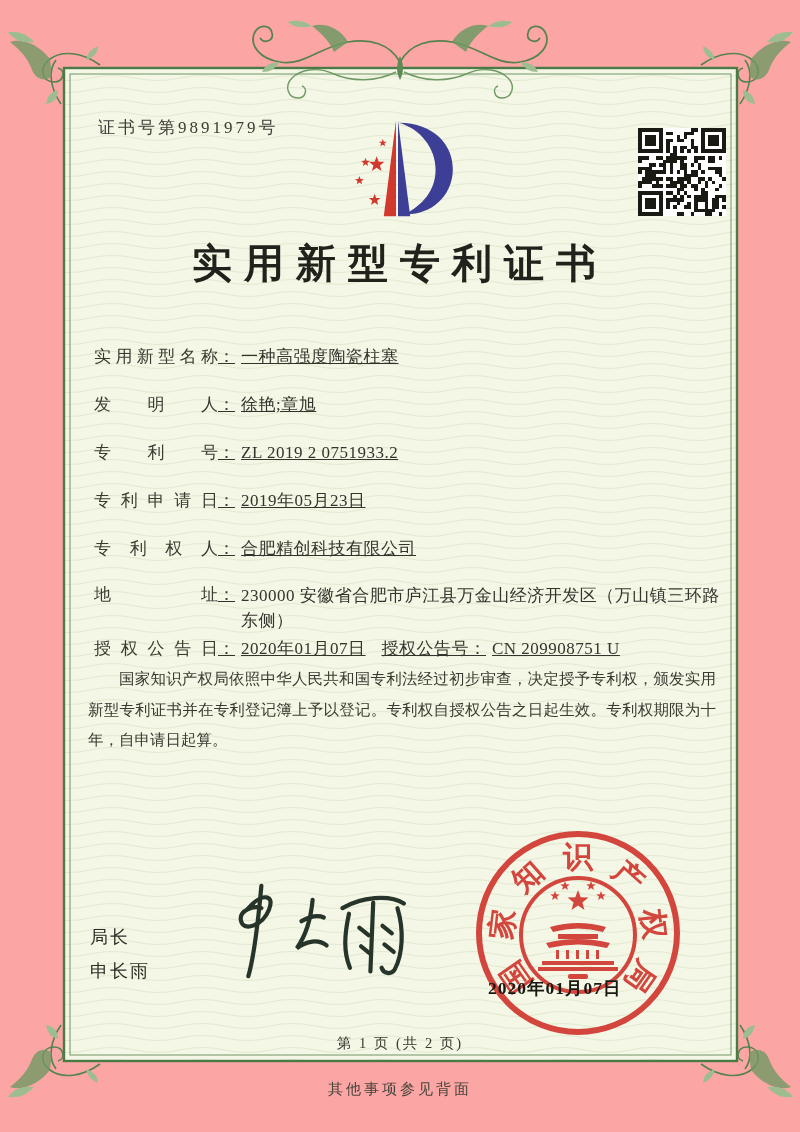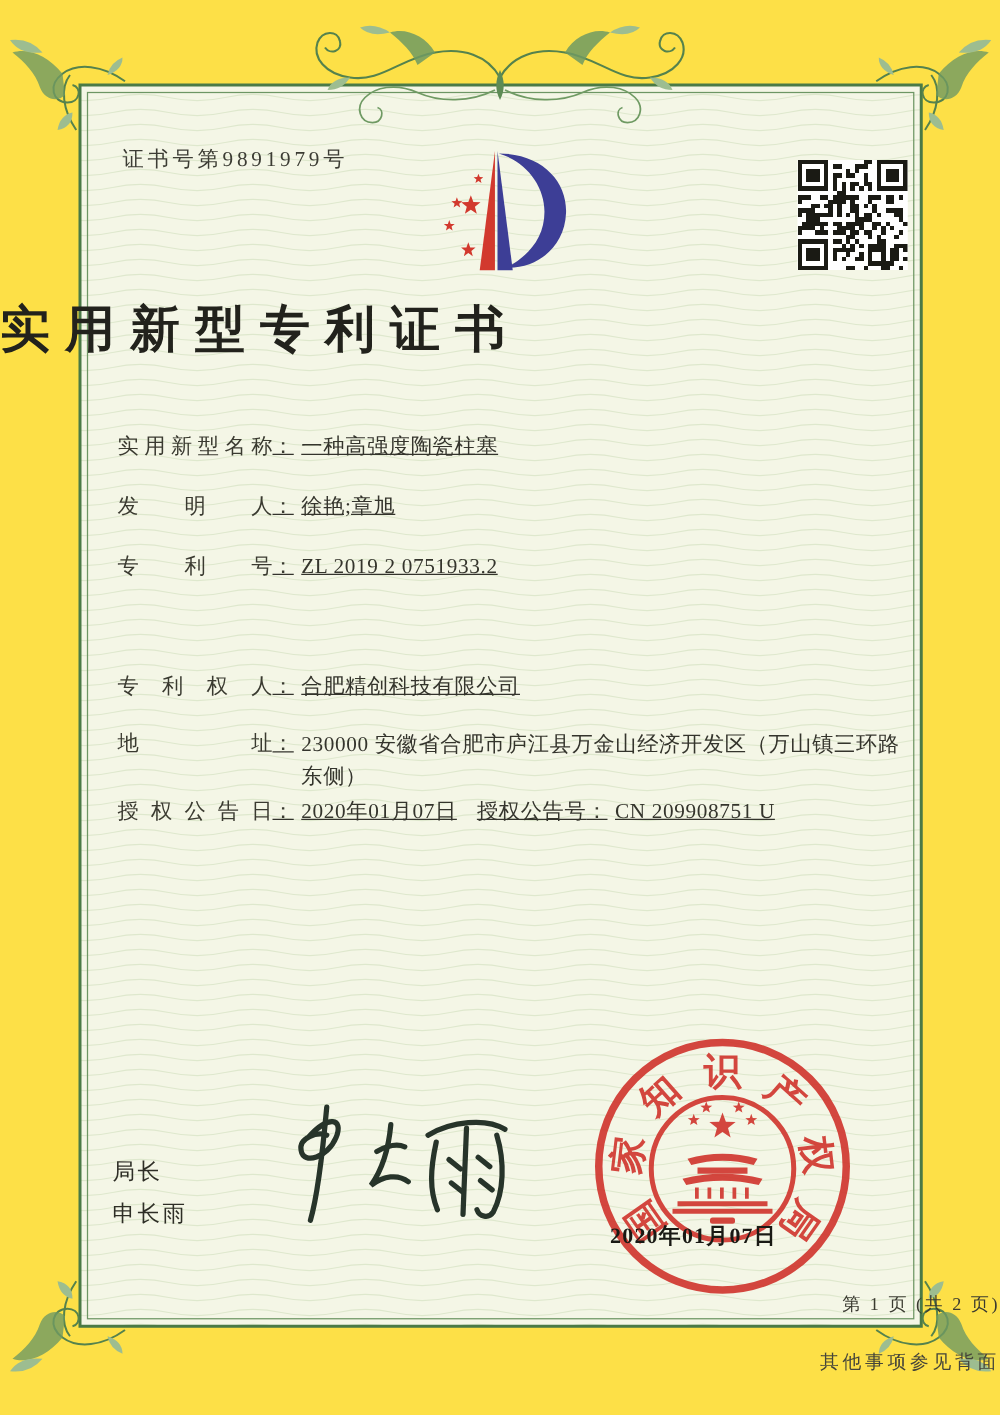--- a/index.html
+++ b/index.html
@@ -1,39 +1,39 @@
 <!DOCTYPE html>
 <html><head>
 <meta charset="utf-8">
 <style>
   html,body{margin:0;padding:0;background:#e8e8e4;}
-  .page{position:relative;width:800px;height:1132px;background:#fde047;margin:0 auto;
+  .page{position:relative;width:800px;height:1132px;background:#fca5a5;margin:0 auto;
         font-family:"Liberation Serif","DejaVu Serif",serif;color:#33332c;overflow:hidden;}
   .bg{position:absolute;left:0;top:0;z-index:0;}
   .abs{position:absolute;z-index:2;}
   .certno{left:98px;top:116px;font-size:17px;letter-spacing:3px;color:#3c3c34;}
   .logo{left:332px;top:112px;z-index:2;position:absolute;}
   .qr{left:638px;top:128px;width:88px;height:88px;z-index:2;position:absolute;background:#fff;}
-  .title{left:0;top:236px;width:100%;text-align:left;font-size:40px;font-weight:700;
+  .title{left:0;top:236px;width:100%;text-align:center;font-size:40px;font-weight:700;
          letter-spacing:12px;color:#22221c;}
   .fields{left:94px;top:345px;width:628px;height:330px;font-size:17px;}
   .frow{position:absolute;left:0;white-space:nowrap;text-decoration:underline;}
   .flabel{display:inline-block;width:124px;text-align:justify;text-align-last:justify;color:#3a3a30;}
   .fcolon{margin-right:6px;color:#3a3a30;}
   .fvalue{letter-spacing:0.5px;color:#34342c;}
   .fvwrap{display:inline-block;width:486px;white-space:normal;vertical-align:top;line-height:25px;}
   .fl2{margin-left:16px;}
   .paras{left:88px;top:664px;width:628px;font-size:15.5px;line-height:30.5px;text-align:justify;color:#3a3a30;}
   .paras p{margin:0;text-indent:2em;}
   .officer{left:90px;top:920px;font-size:18px;line-height:34px;color:#2e2e26;letter-spacing:2px;}
   .sig{left:212px;top:878px;z-index:2;position:absolute;}
   .seal{left:468px;top:823px;z-index:3;position:absolute;opacity:.9;pointer-events:none;}
   .sealdate{left:488px;top:976px;z-index:4;font-size:17.5px;font-weight:600;letter-spacing:1px;color:#191914;}
-  .footpage{left:0;top:1034px;width:100%;text-align:right;font-size:14.5px;color:#3a3a30;letter-spacing:2px;}
-  .backnote{left:0;top:1080px;width:100%;text-align:right;font-size:15px;color:#45453a;letter-spacing:3px;}
+  .footpage{left:0;top:1034px;width:100%;text-align:center;font-size:14.5px;color:#3a3a30;letter-spacing:2px;}
+  .backnote{left:0;top:1080px;width:100%;text-align:center;font-size:15px;color:#45453a;letter-spacing:3px;}
 </style>
 </head>
 <body>
 
 <div class="page">
 
   <svg class="bg" width="800" height="1132" viewBox="0 0 800 1132">
     <defs>
       <pattern id="wv" width="90" height="12" patternUnits="userSpaceOnUse">
         <path d="M0,6 Q22,1 45,6 T90,6" fill="none" stroke="#ccdcb8" stroke-width="0.9"></path>
@@ -102,32 +102,36 @@
   <div class="abs fields">
     <div class="frow" style="top:0">
       <span class="flabel">实用新型名称</span><span class="fcolon">：</span><span class="fvalue">一种高强度陶瓷柱塞</span>
     </div>
     <div class="frow" style="top:48px">
       <span class="flabel">发明人</span><span class="fcolon">：</span><span class="fvalue">徐艳;章旭</span>
     </div>
     <div class="frow" style="top:96px">
       <span class="flabel">专利号</span><span class="fcolon">：</span><span class="fvalue">ZL 2019 2 0751933.2</span>
     </div>
+    <div class="frow" style="top:144px">
+      <span class="flabel">专利申请日</span><span class="fcolon">：</span><span class="fvalue">2019年05月23日</span>
+    </div>
     <div class="frow" style="top:192px">
       <span class="flabel">专利权人</span><span class="fcolon">：</span><span class="fvalue">合肥精创科技有限公司</span>
     </div>
     <div class="frow" style="top:238px">
       <span class="flabel">地址</span><span class="fcolon">：</span><span class="fvalue fvwrap">230000 安徽省合肥市庐江县万金山经济开发区（万山镇三环路东侧）</span>
     </div>
     <div class="frow" style="top:292px">
       <span class="flabel">授权公告日</span><span class="fcolon">：</span><span class="fvalue">2020年01月07日</span><span class="fvalue fl2">授权公告号</span><span class="fcolon">：</span><span class="fvalue">CN 209908751 U</span>
     </div>
   </div>
 
   <div class="abs paras">
+    <p>国家知识产权局依照中华人民共和国专利法经过初步审查，决定授予专利权，颁发实用新型专利证书并在专利登记簿上予以登记。专利权自授权公告之日起生效。专利权期限为十年，自申请日起算。</p>
   </div>
 
   <div class="abs officer">
     <div>局长</div>
     <div>申长雨</div>
   </div>
 
   <svg class="sig" width="205" height="105" viewBox="0 0 220 110">
     <g fill="none" stroke="#27342a" stroke-width="4.5" stroke-linecap="round">
       <path d="M38,32 C54,14 68,16 61,33 C54,50 33,57 31,44 C29,33 45,28 53,31"></path>

